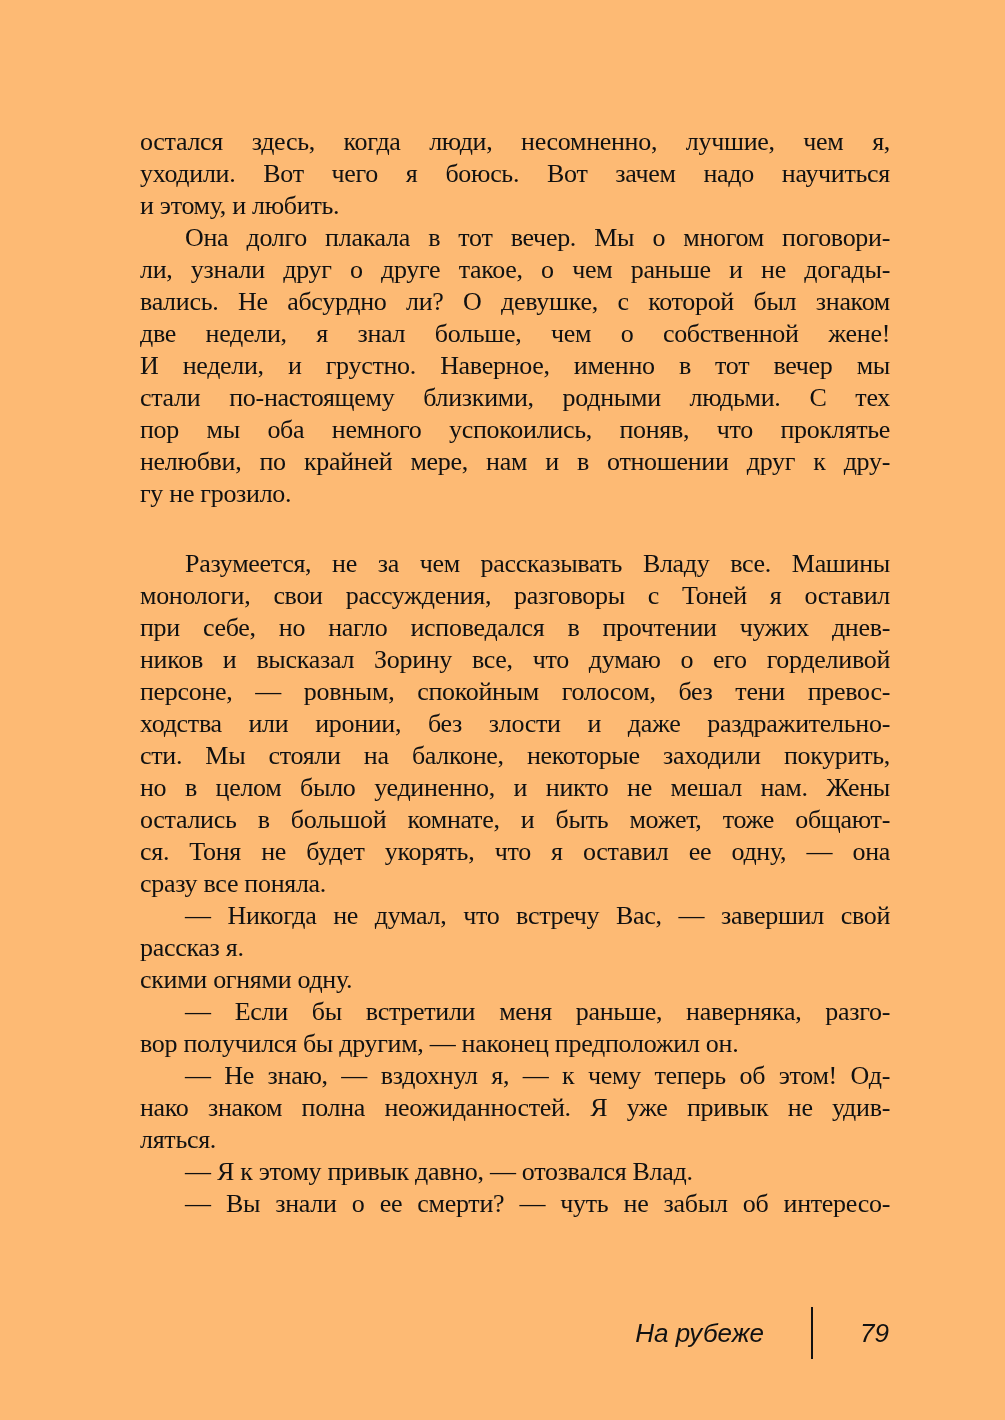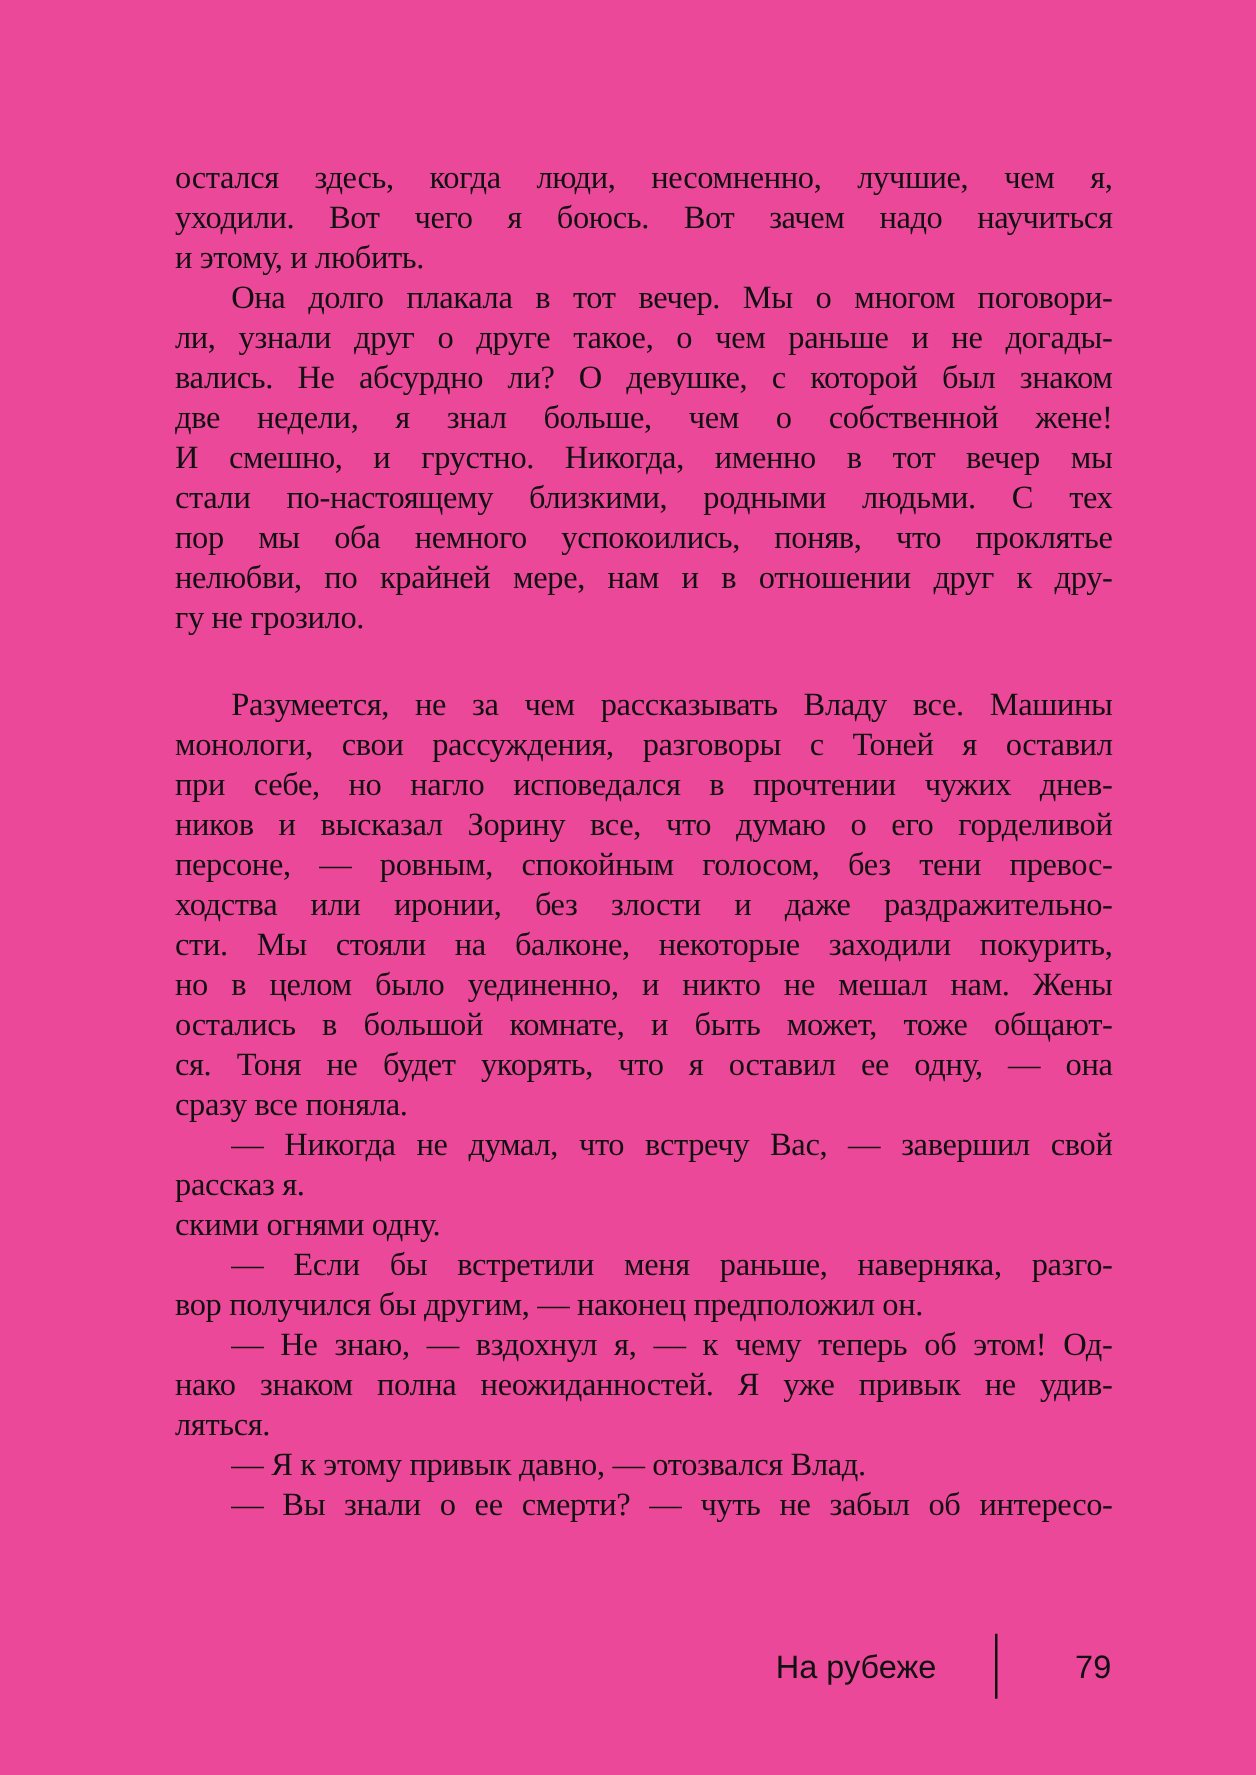--- a/index.html
+++ b/index.html
@@ -4,21 +4,21 @@
 <style>
   html, body {
     margin: 0;
     padding: 0;
     background: #ffffff;
   }
   .page {
     position: relative;
     width: 1005px;
     height: 1420px;
-    background: #ec4899;
+    background: #fdba74;
     overflow: hidden;
     font-family: "Liberation Serif", "DejaVu Serif", serif;
     color: #111111;
   }
   .text-block {
     position: absolute;
     left: 140px;
     top: 126px;
     width: 750px;
     font-size: 26px;
@@ -49,50 +49,51 @@
   .footer {
     position: absolute;
     top: 1306px;
     right: 116px;
     height: 54px;
     display: flex;
     align-items: center;
     font-family: "Liberation Sans", "DejaVu Sans", sans-serif;
     font-size: 26px;
     color: #111111;
+    font-style: italic;
   }
   .running-title {
     margin-right: 47px;
   }
   .footer-divider {
     width: 2px;
     height: 52px;
     background: #111111;
   }
   .page-number {
-    margin-left: 62px;
+    margin-left: 47px;
   }
 </style>
 </head>
 <body>
 
 <div class="page">
 
   <main class="text-block" id="text-block">
       <div class="paragraph">
         <div class="text-line jline">остался здесь, когда люди, несомненно, лучшие, чем я,</div>
         <div class="text-line jline">уходили. Вот чего я боюсь. Вот зачем надо научиться</div>
         <div class="text-line lastline">и этому, и любить.</div>
       </div>
       <div class="paragraph">
         <div class="text-line jline first-indent">Она долго плакала в тот вечер. Мы о многом поговори-</div>
         <div class="text-line jline">ли, узнали друг о друге такое, о чем раньше и не догады-</div>
         <div class="text-line jline">вались. Не абсурдно ли? О девушке, с которой был знаком</div>
         <div class="text-line jline">две недели, я знал больше, чем о собственной жене!</div>
-        <div class="text-line jline">И смешно, и грустно. Никогда, именно в тот вечер мы</div>
+        <div class="text-line jline">И недели, и грустно. Наверное, именно в тот вечер мы</div>
         <div class="text-line jline">стали по-настоящему близкими, родными людьми. С тех</div>
         <div class="text-line jline">пор мы оба немного успокоились, поняв, что проклятье</div>
         <div class="text-line jline">нелюбви, по крайней мере, нам и в отношении друг к дру-</div>
         <div class="text-line lastline">гу не грозило.</div>
       </div>
       <div class="paragraph space-before">
         <div class="text-line jline first-indent">Разумеется, не за чем рассказывать Владу все. Машины</div>
         <div class="text-line jline">монологи, свои рассуждения, разговоры с Тоней я оставил</div>
         <div class="text-line jline">при себе, но нагло исповедался в прочтении чужих днев-</div>
         <div class="text-line jline">ников и высказал Зорину все, что думаю о его горделивой</div>

